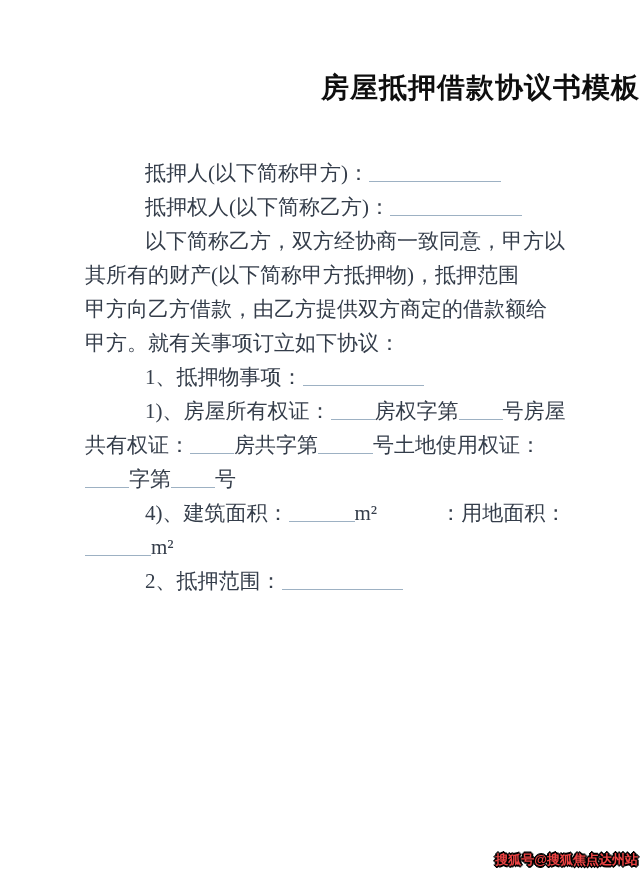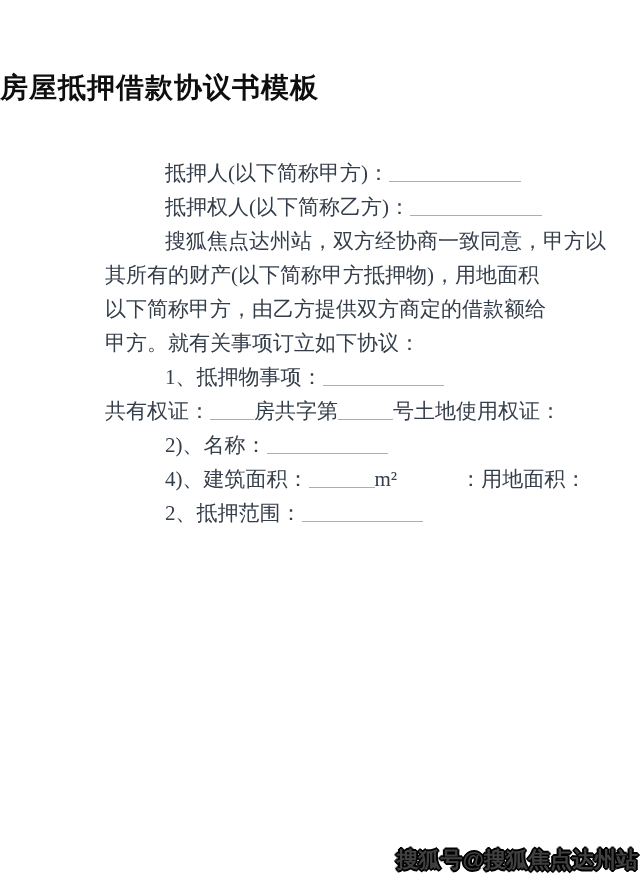--- a/index.html
+++ b/index.html
@@ -3,60 +3,62 @@
 <meta charset="utf-8">
 <style>
   html,body{margin:0;padding:0;}
   body{
     width:640px;height:876px;position:relative;overflow:hidden;
     background:#ffffff;
     font-family:"Liberation Serif","DejaVu Serif",serif;
   }
   .doc-title{
     position:absolute;top:70px;left:0;width:640px;
-    text-align:left;
+    text-align:right;
     font-family:"Liberation Sans","DejaVu Sans",sans-serif;
     font-weight:bold;font-size:28px;line-height:36px;
     color:#0e0e0e;letter-spacing:1px;
   }
   .doc-body{
     position:absolute;left:85px;top:156px;width:478px;
     color:#343d4a;font-size:21px;line-height:34px;
   }
-  .doc-line{white-space:nowrap;margin-left:20px;}
+  .doc-line{white-space:nowrap;}
   .ind{padding-left:60px;}
   .blank{
     display:inline-block;height:13px;
     border-bottom:1px solid #9db1c3;
     vertical-align:-2px;
   }
   .watermark{
     position:absolute;right:2px;bottom:2px;
     font-family:"Liberation Sans","DejaVu Sans",sans-serif;
-    font-weight:bold;font-size:22px;line-height:28px;
-    color:#404040;letter-spacing:0px;
+    font-weight:bold;font-size:13px;line-height:28px;
+    color:#ef4444;letter-spacing:0px;
     text-shadow:
       -1px -1px 0 #000, 1px -1px 0 #000,
       -1px  1px 0 #000, 1px  1px 0 #000,
        2px  0   0 #000, 0    2px 0 #000,
       -2px  0   0 #000, 0   -2px 0 #000;
   }
 </style>
 </head>
 <body>
 
 <div class="doc-title">房屋抵押借款协议书模板</div>
 
 <div class="doc-body">
   <div class="doc-line ind">抵押人(以下简称甲方)：<span class="blank" style="width:132px"></span></div>
   <div class="doc-line ind">抵押权人(以下简称乙方)：<span class="blank" style="width:132px"></span></div>
-  <div class="doc-line ind">搜狐焦点达州站，双方经协商一致同意，甲方以</div>
-  <div class="doc-line">其所有的财产(以下简称甲方抵押物)，用地面积</div>
-  <div class="doc-line">以下简称甲方，由乙方提供双方商定的借款额给</div>
+  <div class="doc-line ind">以下简称乙方，双方经协商一致同意，甲方以</div>
+  <div class="doc-line">其所有的财产(以下简称甲方抵押物)，抵押范围</div>
+  <div class="doc-line">甲方向乙方借款，由乙方提供双方商定的借款额给</div>
   <div class="doc-line">甲方。就有关事项订立如下协议：</div>
   <div class="doc-line ind">1、抵押物事项：<span class="blank" style="width:121px"></span></div>
+  <div class="doc-line ind">1)、房屋所有权证：<span class="blank" style="width:44px"></span>房权字第<span class="blank" style="width:44px"></span>号房屋</div>
   <div class="doc-line">共有权证：<span class="blank" style="width:44px"></span>房共字第<span class="blank" style="width:55px"></span>号土地使用权证：</div>
-  <div class="doc-line ind">2)、名称：<span class="blank" style="width:121px"></span></div>
+  <div class="doc-line"><span class="blank" style="width:44px"></span>字第<span class="blank" style="width:44px"></span>号</div>
   <div class="doc-line ind">4)、建筑面积：<span class="blank" style="width:66px"></span>m²　　　：用地面积：</div>
+  <div class="doc-line"><span class="blank" style="width:66px"></span>m²</div>
   <div class="doc-line ind">2、抵押范围：<span class="blank" style="width:121px"></span></div>
 </div>
 
 <div class="watermark">搜狐号@搜狐焦点达州站</div>
 
 </body></html>

